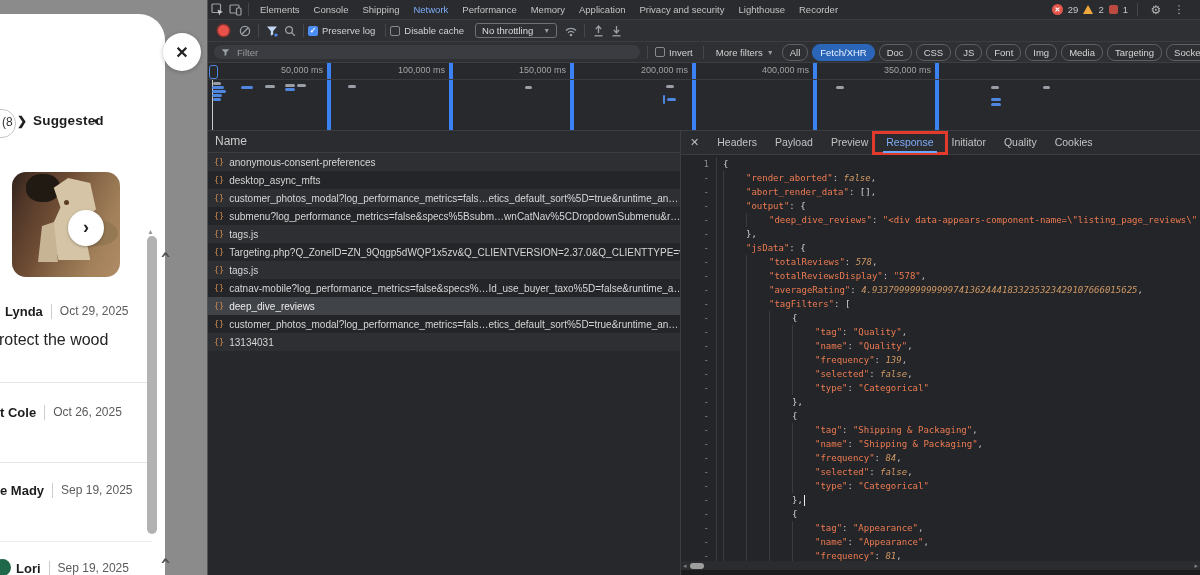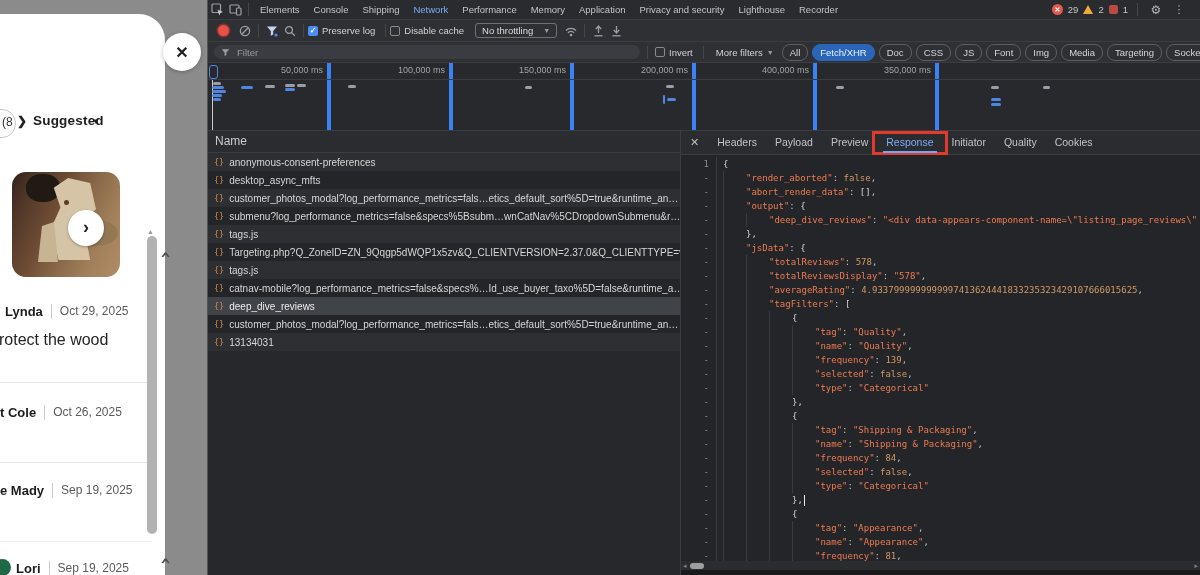--- a/index.html
+++ b/index.html
@@ -107,21 +107,21 @@
   .d-tab.sel{color:#7cacf8;}
   .d-tab.sel::after{content:"";position:absolute;left:6px;right:6px;bottom:1px;height:2px;background:#6ea8fe;}
   .redbox{position:absolute;left:-5px;right:-5px;top:0;bottom:-1px;border:3px solid #e23b2e;pointer-events:none;}
 
   #code{position:absolute;left:0;top:24px;right:0;bottom:14px;overflow:hidden;padding-top:2px;
     font-family:"DejaVu Sans Mono",monospace;font-size:9px;}
   .cl{display:flex;height:14px;line-height:14px;white-space:pre;}
   .clg{flex:0 0 36px;text-align:right;padding-right:7px;color:#8a8a8a;border-right:1px solid #3a3b3f;margin-right:6px;box-sizing:border-box;}
   .ig{flex:0 0 22px;border-left:1px solid #3a3b3f;height:14px;}
   .tk-o{color:#ee7b52;}
-  .tk-n{color:#d19a66;}
+  .tk-n{color:#d19a66;font-style:italic;}
   .tk-p{color:#c2c2c2;}
   .tk-b{color:#d4d4d4;}
   .caret{display:inline-block;width:1px;height:11px;background:#ececec;margin:1.5px 0 0 1px;}
   .hscroll{position:absolute;left:0;right:0;bottom:5px;height:9px;background:#2b2c2f;}
   .hthumb{position:absolute;left:9px;top:1.5px;width:14px;height:6px;border-radius:3px;background:#9e9e9e;}
   .harrow{position:absolute;top:0;font-size:7px;color:#7e7e7e;line-height:9px;}
   .bottom-strip{position:absolute;left:0;right:0;bottom:0;height:5px;background:#1b1b1d;}
   svg{display:block;}
 </style>
 </head>

